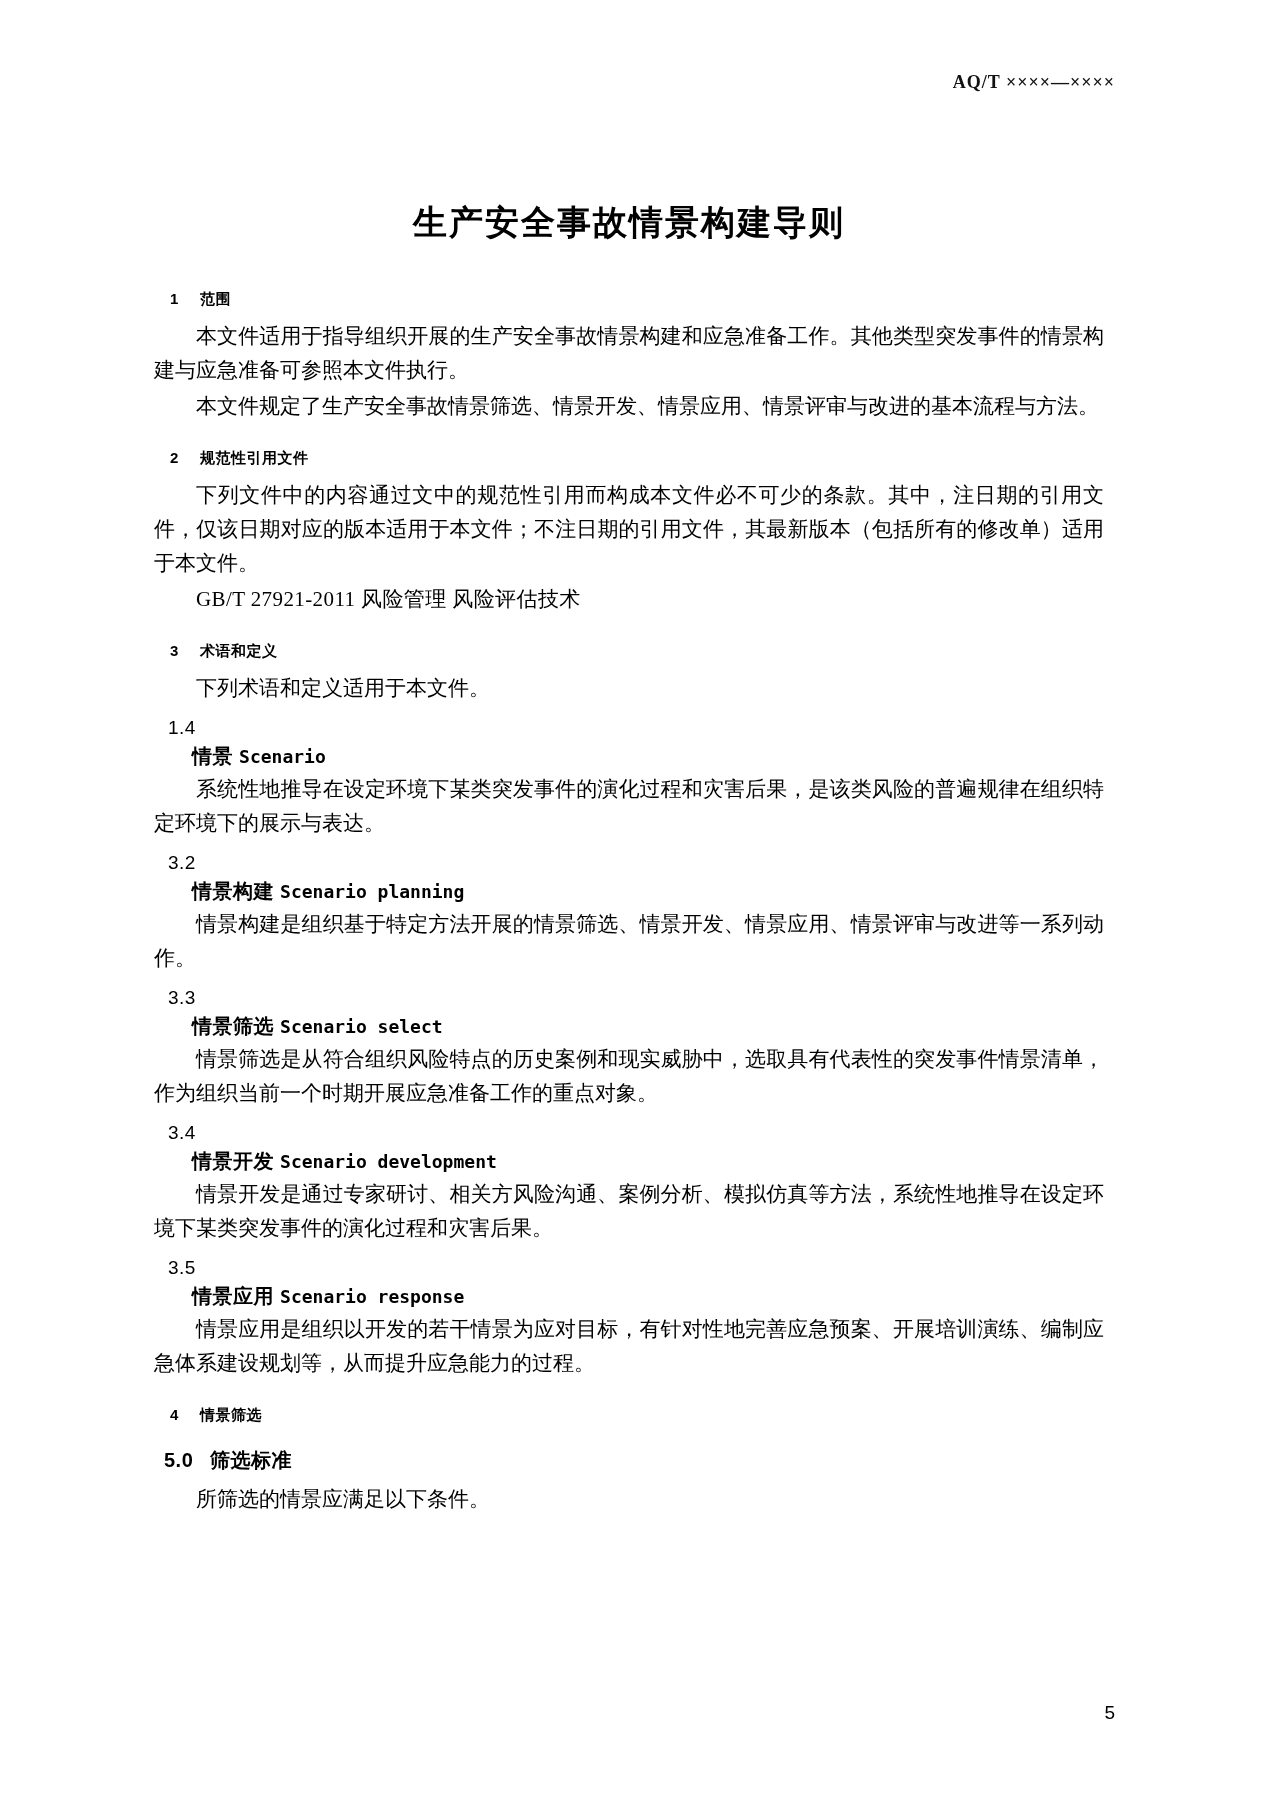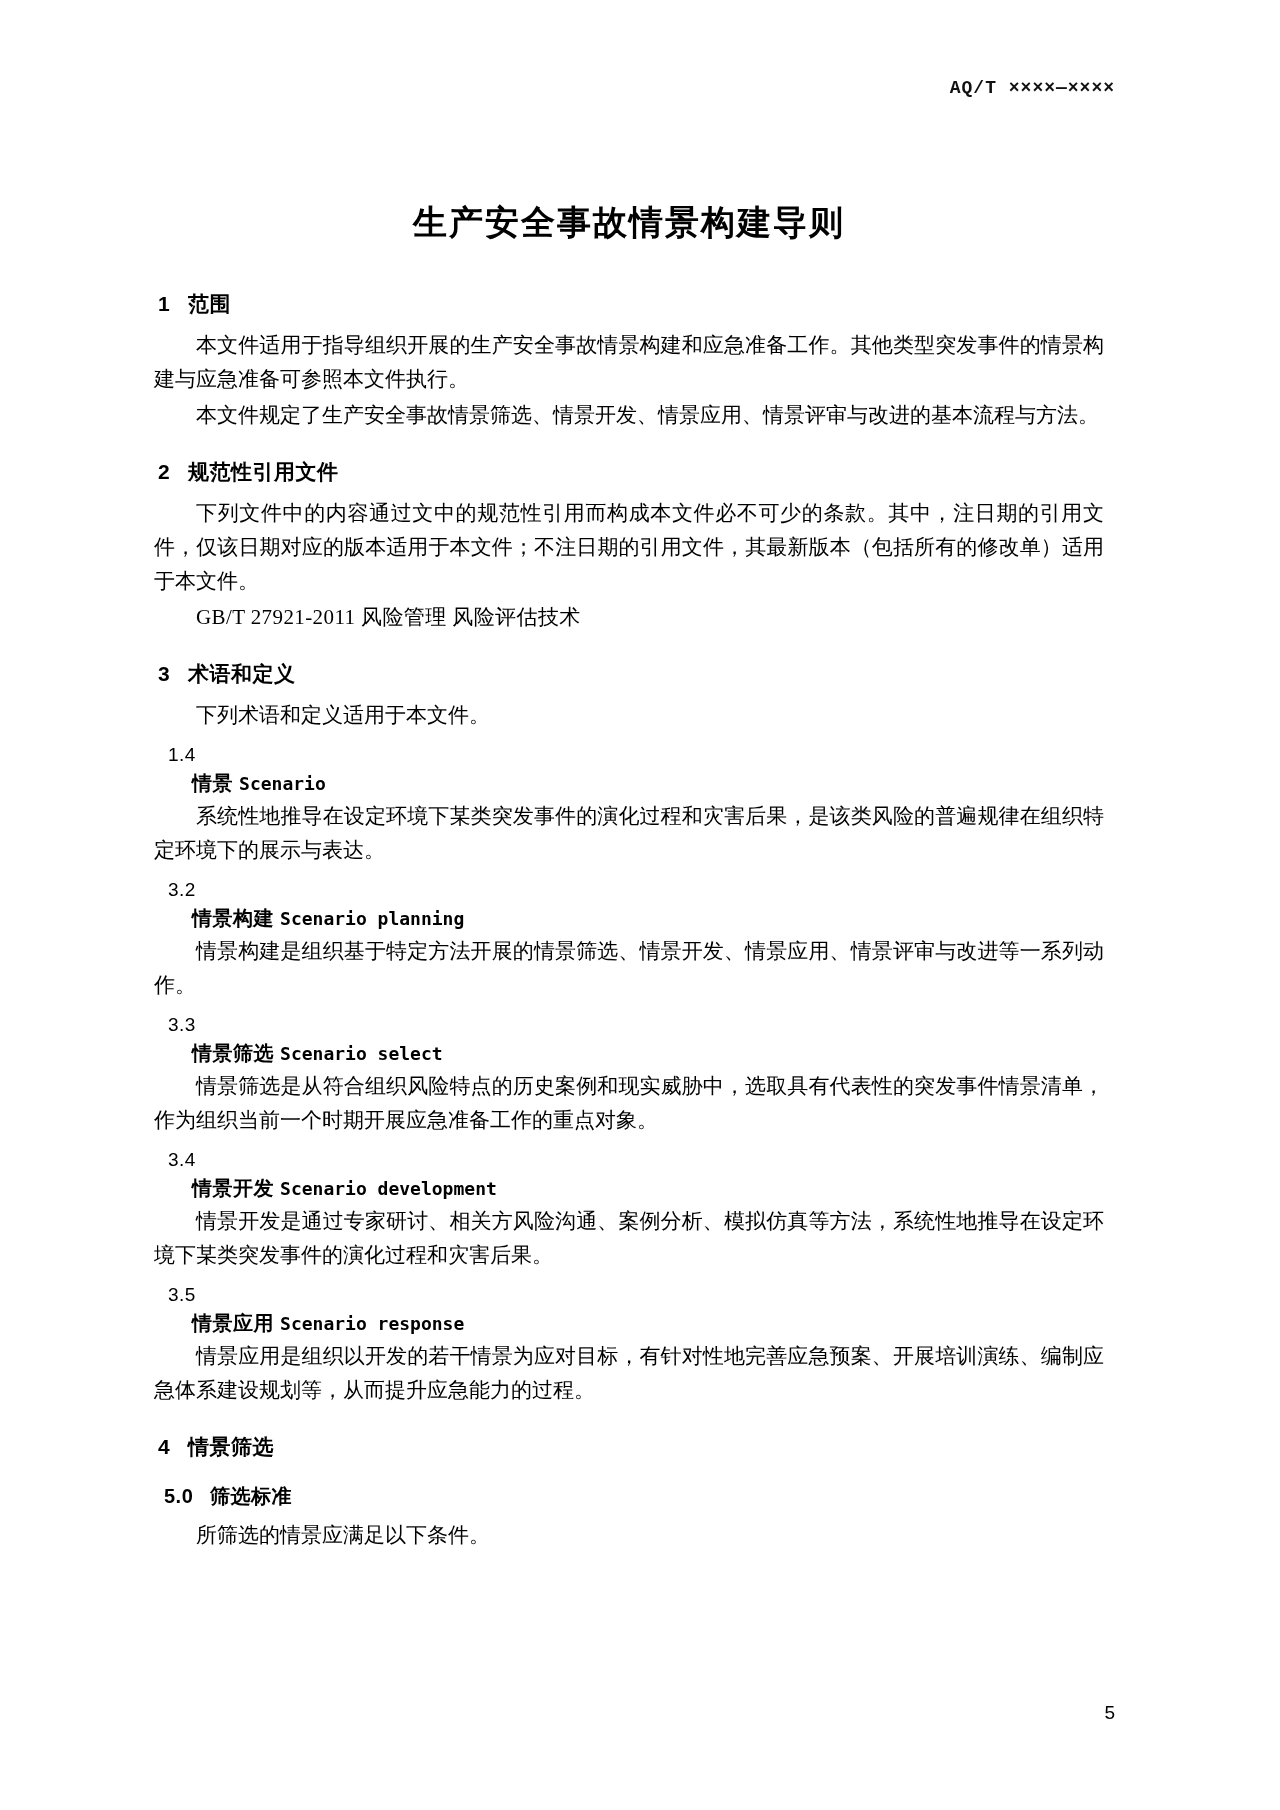--- a/index.html
+++ b/index.html
@@ -17,23 +17,23 @@
   }
   .page {
     position: relative;
     width: 1280px;
     height: 1810px;
     box-sizing: border-box;
     padding: 0;
   }
   .header {
     position: absolute;
-    top: 78px;
+    top: 72px;
     right: 165px;
-    font-family: Liberation Mono, monospace;
+    font-family: Liberation Serif, serif;
     font-size: 18px;
     letter-spacing: 1px;
     font-weight: 700;
     color: #111;
   }
   .content {
     position: absolute;
     left: 154px;
     top: 180px;
     width: 950px;
@@ -43,22 +43,22 @@
     font-weight: 700;
     font-size: 34px;
     text-align: center;
     letter-spacing: 2px;
     margin: 20px 0 44px 0;
     color: #000;
   }
   .clause-h1 {
     font-family: "Liberation Sans", "DejaVu Sans", sans-serif;
     font-weight: 700;
-    font-size: 21px;
-    margin: 26px 0 10px 4px;
+    font-size: 15px;
+    margin: 26px 0 10px 16px;
     letter-spacing: 0.5px;
   }
   .clause-h1 .num {
     display: inline-block;
     min-width: 30px;
   }
   .clause-h2 {
     font-family: "Liberation Sans", "DejaVu Sans", sans-serif;
     font-weight: 700;
     font-size: 20px;

